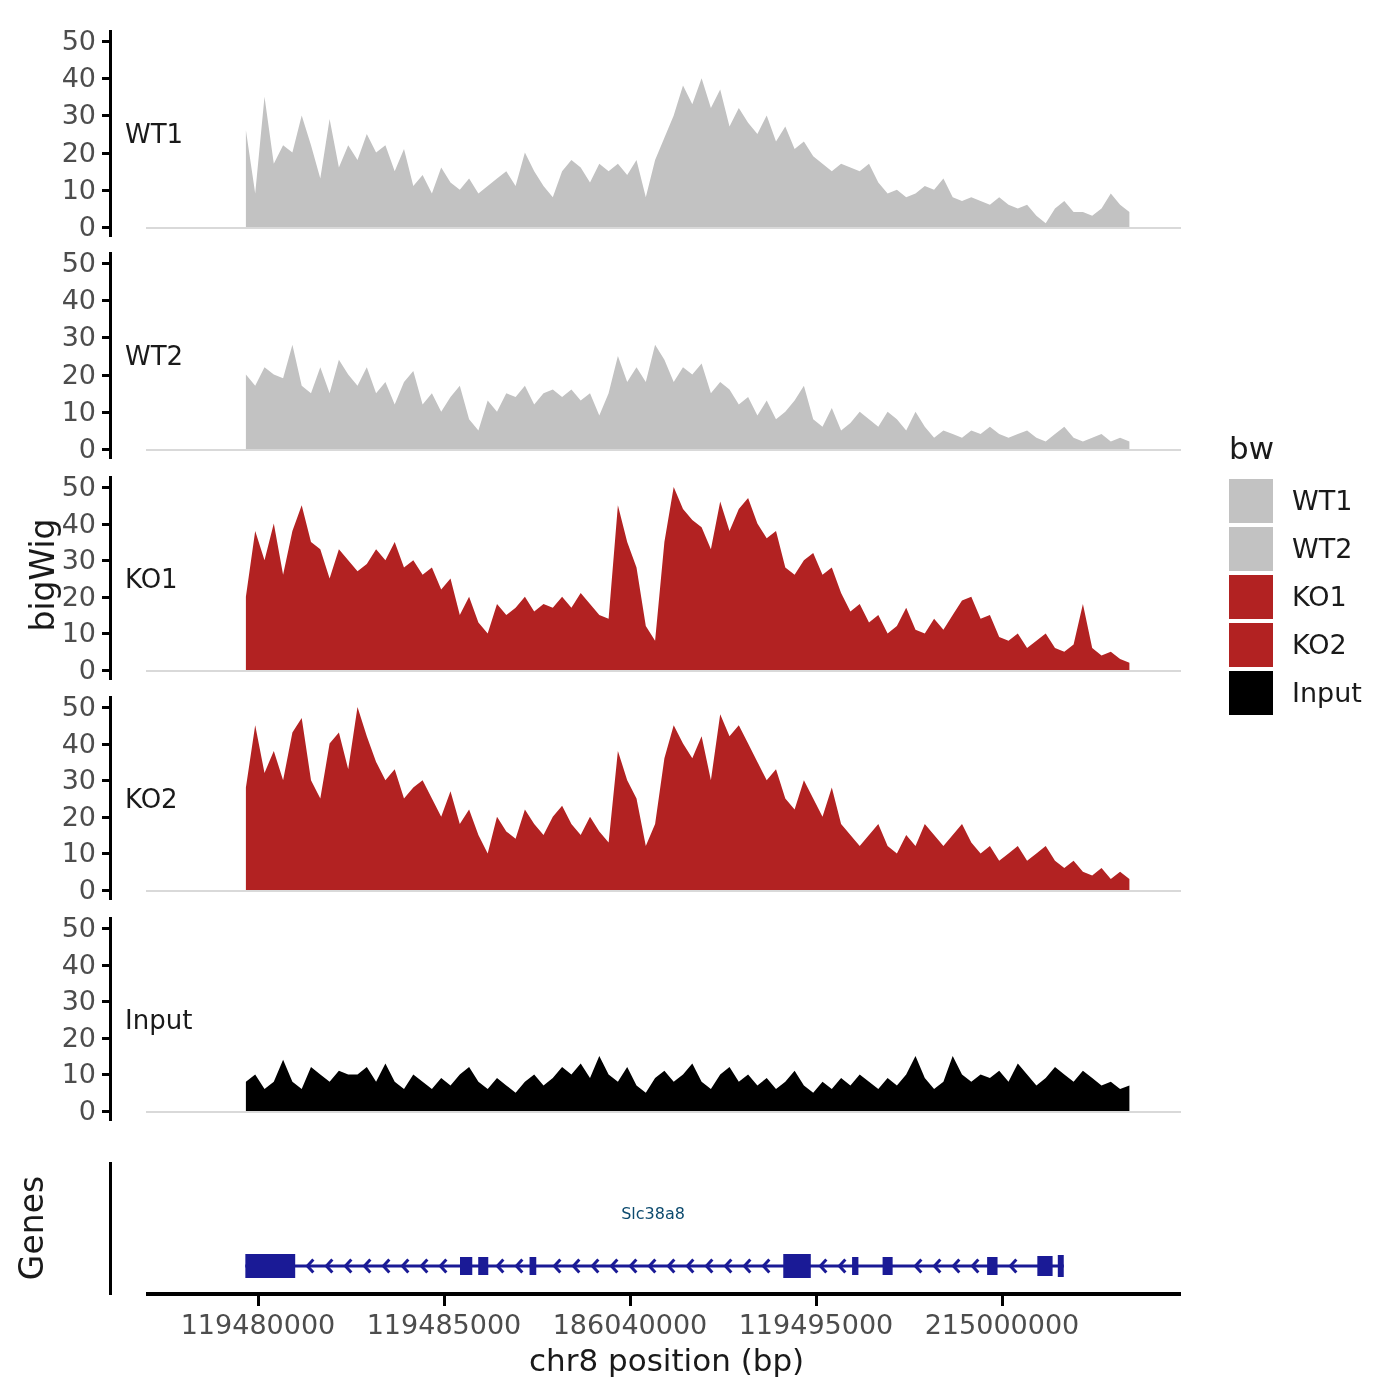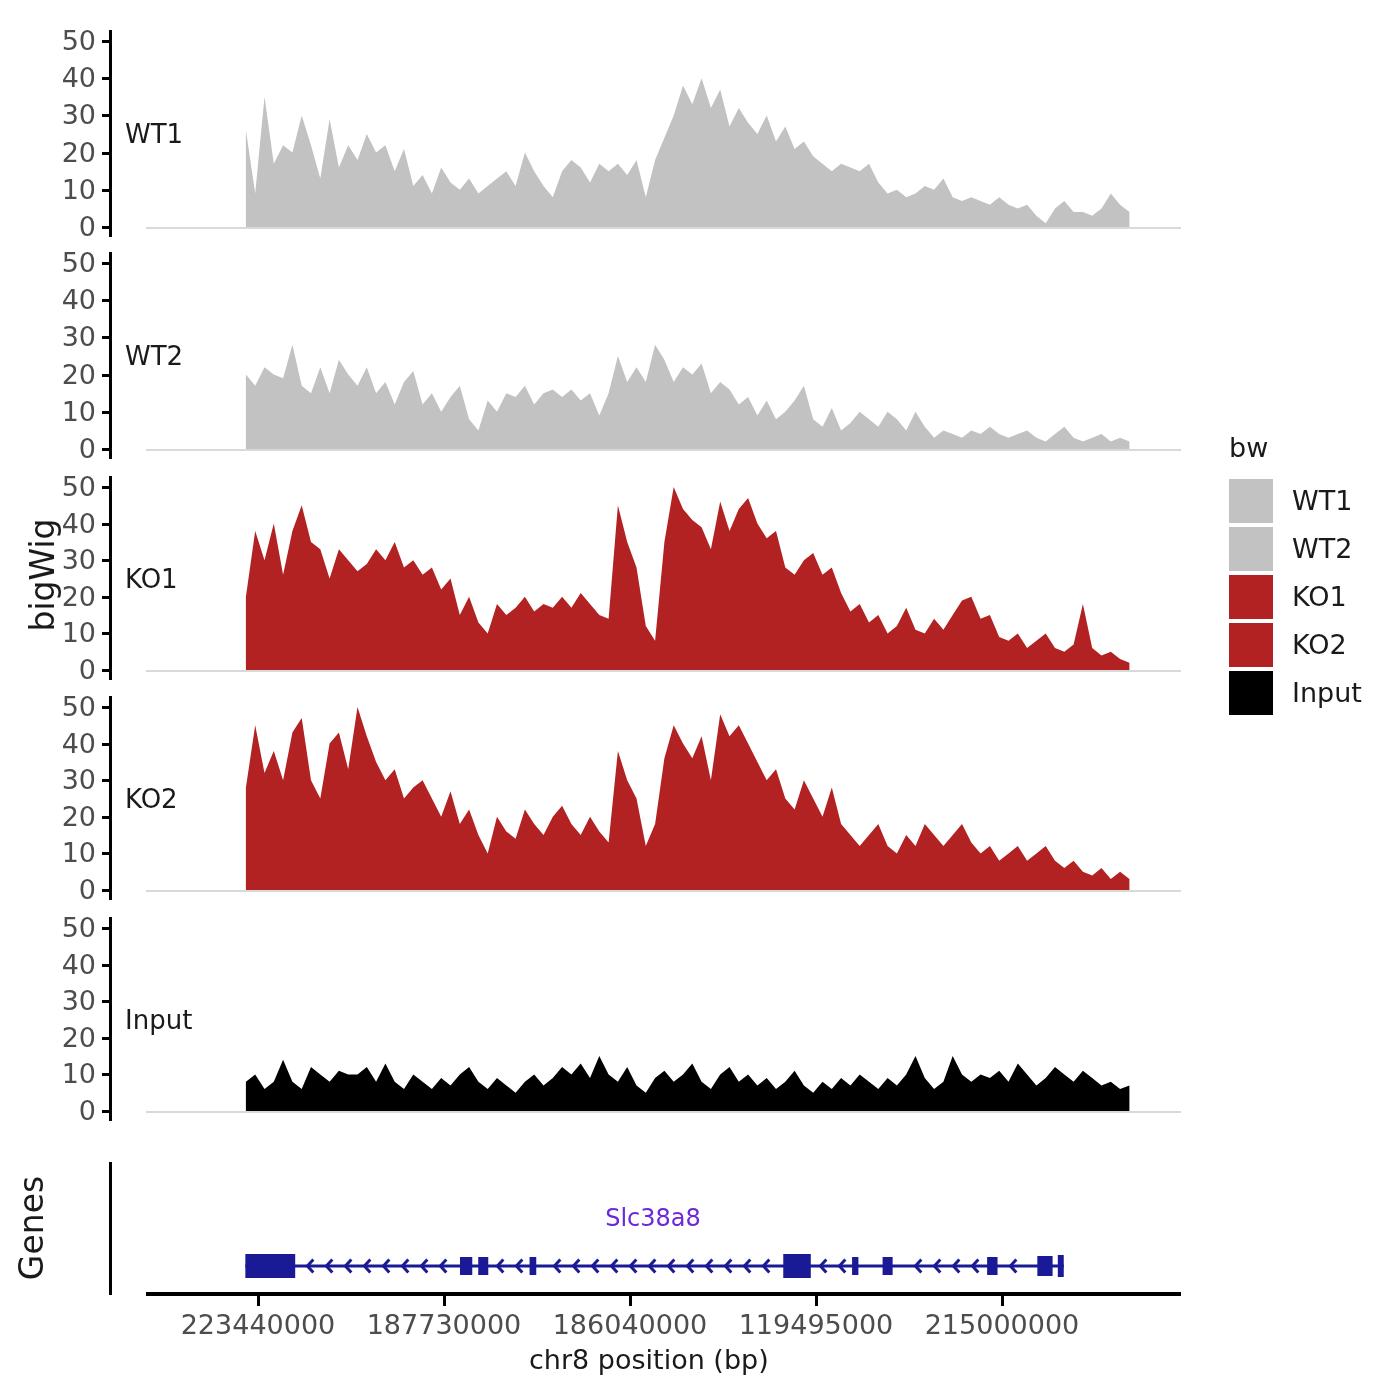--- a/index.html
+++ b/index.html
@@ -6,25 +6,25 @@
   #figure{position:relative;width:1400px;height:1400px;background:#ffffff;
           font-family:"DejaVu Sans","Liberation Sans",sans-serif;overflow:hidden;}
   .vline{position:absolute;background:#000;width:3px;}
   .hline{position:absolute;background:#000;height:4px;}
   .ytick{position:absolute;background:#000;width:8px;height:3px;}
   .xtick{position:absolute;background:#000;width:3px;height:10px;}
   .yticklab{position:absolute;width:58px;text-align:right;font-size:27px;color:#4d4d4d;line-height:30px;}
   .xticklab{position:absolute;width:170px;text-align:center;font-size:27px;color:#4d4d4d;line-height:30px;}
   .tracklab{position:absolute;font-size:26px;color:#1a1a1a;line-height:30px;}
   .rot{transform:rotate(-90deg);text-align:center;}
-  .axtitle{position:absolute;font-size:27px;color:#1a1a1a;line-height:36px;}
+  .axtitle{position:absolute;font-size:31px;color:#1a1a1a;line-height:36px;}
   .baseline{position:absolute;height:2px;background:#d9d9d9;}
   .legend-key{position:absolute;width:44px;height:44px;}
   .legend-lab{position:absolute;font-size:27px;color:#1a1a1a;line-height:32px;}
-  .genename{position:absolute;width:200px;text-align:center;font-size:24px;color:#6d28d9;}
+  .genename{position:absolute;width:200px;text-align:center;font-size:16px;color:#0c4a6e;}
   svg{position:absolute;display:block;}
 </style>
 </head>
 <body>
 
 <div id="figure">
 
   <div class="axtitle rot" style="left:-32px;top:557px;width:150px;height:36px;font-size:33px;">bigWig</div>
 
   <div class="axtitle rot" style="left:-28px;top:1210px;width:120px;height:36px;font-size:33px;">Genes</div>
@@ -176,23 +176,23 @@
         <rect x="847.1199999999999" y="15" width="10.416000000000054" height="18" fill="#1a1a96"></rect>
         <rect x="897.3399999999999" y="14" width="15.25200000000018" height="20" fill="#1a1a96"></rect>
         <rect x="917.8" y="13" width="5.951999999999998" height="22" fill="#1a1a96"></rect>
       </svg>
   </div>
 
   <div id="x-axis">
     <div class="hline" style="left:146px;top:1292px;width:1035px;"></div>
     <div id="xticks">
         <div class="xtick" style="left: 256.5px; top: 1296px;"></div>
-        <div class="xticklab" style="left: 173px; top: 1310px;">223440000</div>
+        <div class="xticklab" style="left: 173px; top: 1310px;">119480000</div>
         <div class="xtick" style="left: 442.5px; top: 1296px;"></div>
-        <div class="xticklab" style="left: 359px; top: 1310px;">187730000</div>
+        <div class="xticklab" style="left: 359px; top: 1310px;">119485000</div>
         <div class="xtick" style="left: 628.5px; top: 1296px;"></div>
         <div class="xticklab" style="left: 545px; top: 1310px;">186040000</div>
         <div class="xtick" style="left: 814.5px; top: 1296px;"></div>
         <div class="xticklab" style="left: 731px; top: 1310px;">119495000</div>
         <div class="xtick" style="left: 1000.5px; top: 1296px;"></div>
         <div class="xticklab" style="left: 917px; top: 1310px;">215000000</div>
       </div>
     <div class="axtitle" style="left:529px;top:1342px;width:320px;text-align:left;">chr8 position (bp)</div>
   </div>
 

